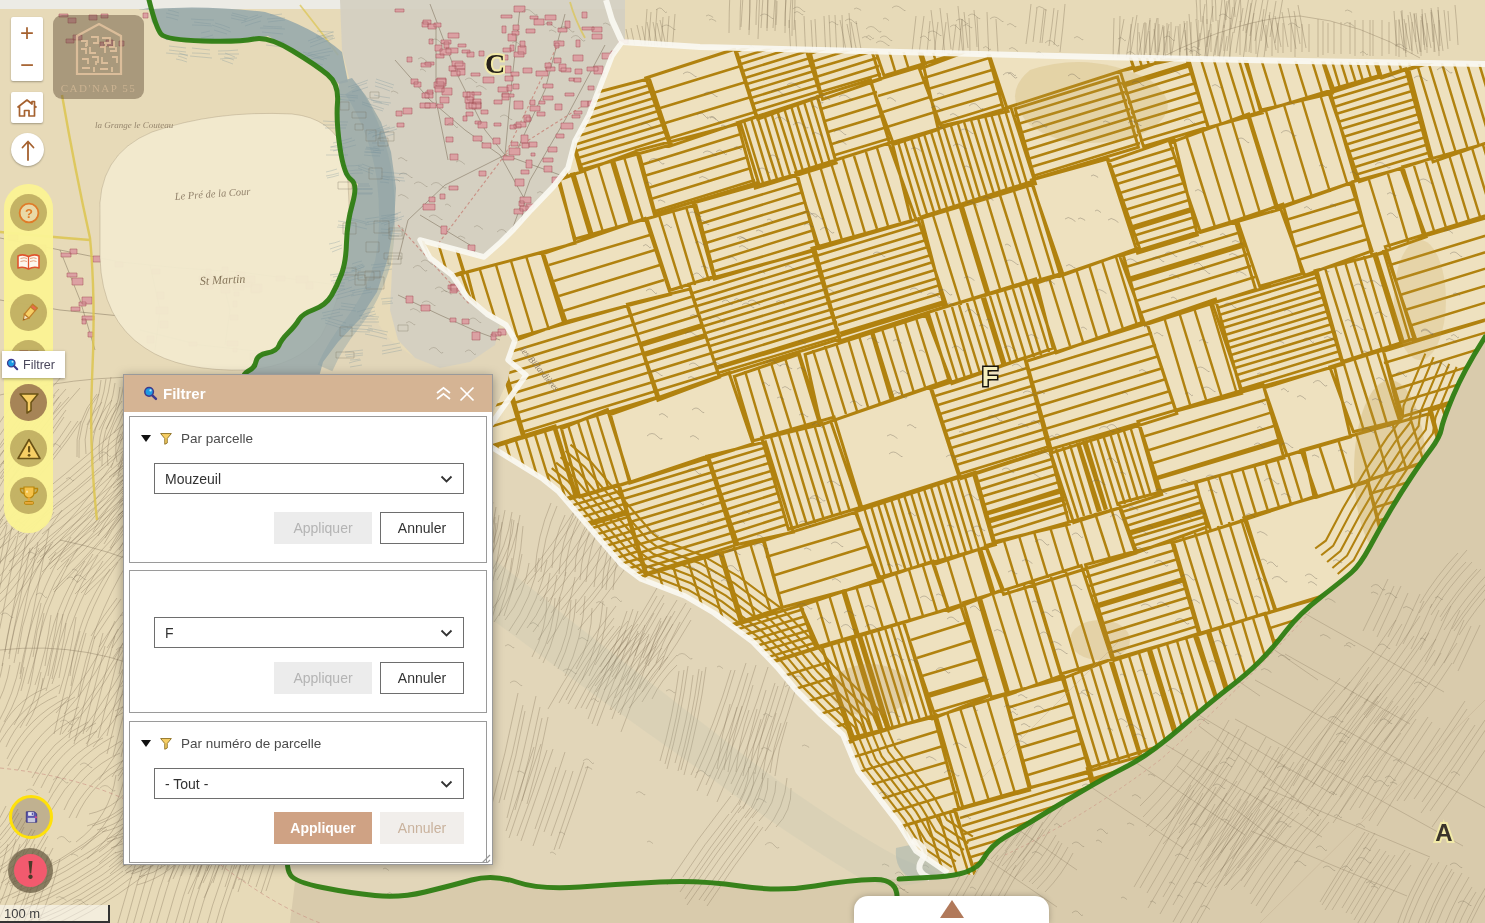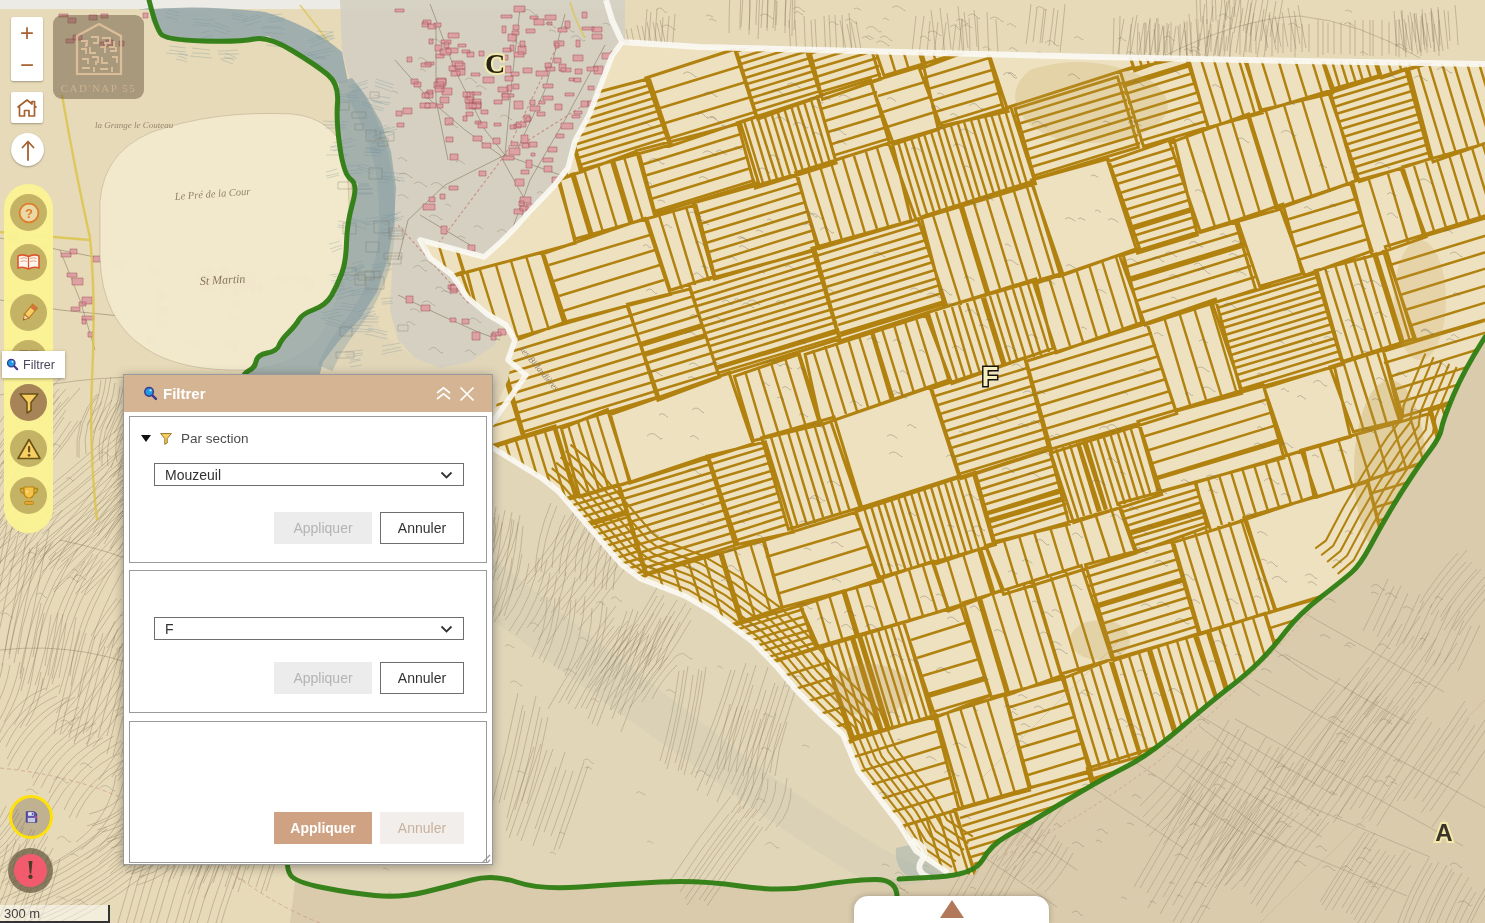--- a/index.html
+++ b/index.html
@@ -30,21 +30,21 @@
 #panel{left:123px;top:374px;width:370px;height:491px;background:#fff;border:1px solid #9a9a9a;
   box-shadow:0 2px 10px rgba(0,0,0,.35);z-index:6}
 #phead{height:37px;background:#d5b494;display:flex;align-items:center;padding:0 0 0 19px;position:relative}
 #phead .ttl{color:#fff;font-weight:bold;font-size:15px;margin-left:5px}
 #phead .hic{position:absolute;top:0;height:37px;display:flex;align-items:center;justify-content:center;width:22px}
 .sect{position:absolute;left:5px;width:358px;border:1px solid #9a9a9a;background:#fff}
 .shead{display:flex;align-items:center;height:43px;padding-left:11px;color:#4b4b4b;font-size:13.5px}
 .shead .tri{width:0;height:0;border-left:5.5px solid transparent;border-right:5.5px solid transparent;
   border-top:7px solid #111;margin-right:8px}
 .shead .fun{margin-right:8px;display:flex}
-.sel{position:absolute;left:24px;width:310px;height:23px;border:1.3px solid #6e6e6e;display:flex;
+.sel{position:absolute;left:24px;width:310px;height:31px;border:1.3px solid #6e6e6e;display:flex;
   align-items:center;padding:0 10px;font-size:14px;color:#323232;justify-content:space-between;background:#fff}
 .btnrow{position:absolute;right:22px;display:flex;gap:8px}
 .btn{height:32px;display:flex;align-items:center;justify-content:center;font-size:14px;padding:8px 14px}
 .btn.apdis{background:#ececec;color:#b4b4b4;width:98px}
 .btn.annul{background:#fff;border:1px solid #6e6e6e;color:#323232;width:84px}
 .btn.apact{background:#cfa284;color:#fff;font-weight:bold;width:98px}
 .btn.andis{background:#f1eeeb;color:#c9b29d;width:84px}
 #rsz{position:absolute;right:1px;bottom:1px;width:12px;height:12px;overflow:hidden}
 
 #savebtn{left:9px;top:795px;width:44px;height:44px;border-radius:50%;border:3.5px solid #ffe10a;
@@ -241,21 +241,21 @@
     </div>
 
 <div class="sect" style="top:41px;height:147px">
   <div class="shead">
           <span class="tri"></span>
           <span class="fun">
             <svg width="14" height="15" viewBox="0 0 17 17">
               <path d="M2 2.5 h13 l-5 6 v5.5 l-3 1.5 v-7 Z" fill="#f7cf65" stroke="#8a6d1f" stroke-width="1.1" stroke-linejoin="round"></path>
             </svg>
           </span>
-          <span>Par section</span>
+          <span>Par parcelle</span>
         </div>
   <div class="sel" style="top:46px">
           <span>Mouzeuil</span>
           <svg width="13" height="8" viewBox="0 0 13 8">
             <path d="M1.5 1.5 L6.5 6.5 L11.5 1.5" fill="none" stroke="#333" stroke-width="1.8"></path>
           </svg>
         </div>
   <div class="btnrow" style="top:95px">
     <div class="btn apdis">Appliquer</div>
     <div class="btn annul">Annuler</div>
@@ -267,20 +267,35 @@
           <svg width="13" height="8" viewBox="0 0 13 8">
             <path d="M1.5 1.5 L6.5 6.5 L11.5 1.5" fill="none" stroke="#333" stroke-width="1.8"></path>
           </svg>
         </div>
   <div class="btnrow" style="top:91px">
     <div class="btn apdis">Appliquer</div>
     <div class="btn annul">Annuler</div>
   </div>
 </div>
 <div class="sect" style="top:346px;height:142px">
+  <div class="shead">
+          <span class="tri"></span>
+          <span class="fun">
+            <svg width="14" height="15" viewBox="0 0 17 17">
+              <path d="M2 2.5 h13 l-5 6 v5.5 l-3 1.5 v-7 Z" fill="#f7cf65" stroke="#8a6d1f" stroke-width="1.1" stroke-linejoin="round"></path>
+            </svg>
+          </span>
+          <span>Par numéro de parcelle</span>
+        </div>
+  <div class="sel" style="top:46px">
+          <span>- Tout -</span>
+          <svg width="13" height="8" viewBox="0 0 13 8">
+            <path d="M1.5 1.5 L6.5 6.5 L11.5 1.5" fill="none" stroke="#333" stroke-width="1.8"></path>
+          </svg>
+        </div>
   <div class="btnrow" style="top:90px">
     <div class="btn apact">Appliquer</div>
     <div class="btn andis">Annuler</div>
   </div>
 </div>
     <div id="rsz"><svg width="12" height="12">
           <path d="M11 2 L2 11 M11 7 L7 11" stroke="#999" stroke-width="1.2"></path>
         </svg></div>
   </div>
 
@@ -290,16 +305,16 @@
         <rect x="3.6" y="2.4" width="6.4" height="4.2" fill="#e8e8f2"></rect>
         <rect x="3.2" y="9" width="8.4" height="5" fill="#c8c8dc"></rect>
         <rect x="7.8" y="3" width="1.6" height="2.8" fill="#5b57ad"></rect>
         <circle cx="12.6" cy="8.4" r="1.3" fill="#d8468c"></circle>
       </svg>
     </div>
   <div id="alertbtn" class="abs">
       <div class="inner">!</div>
     </div>
 
-  <div id="scale" class="abs">300 m</div>
+  <div id="scale" class="abs">100 m</div>
   <div id="btab" class="abs">
       <div class="tri"></div>
     </div>
 </div>
 </body></html>

